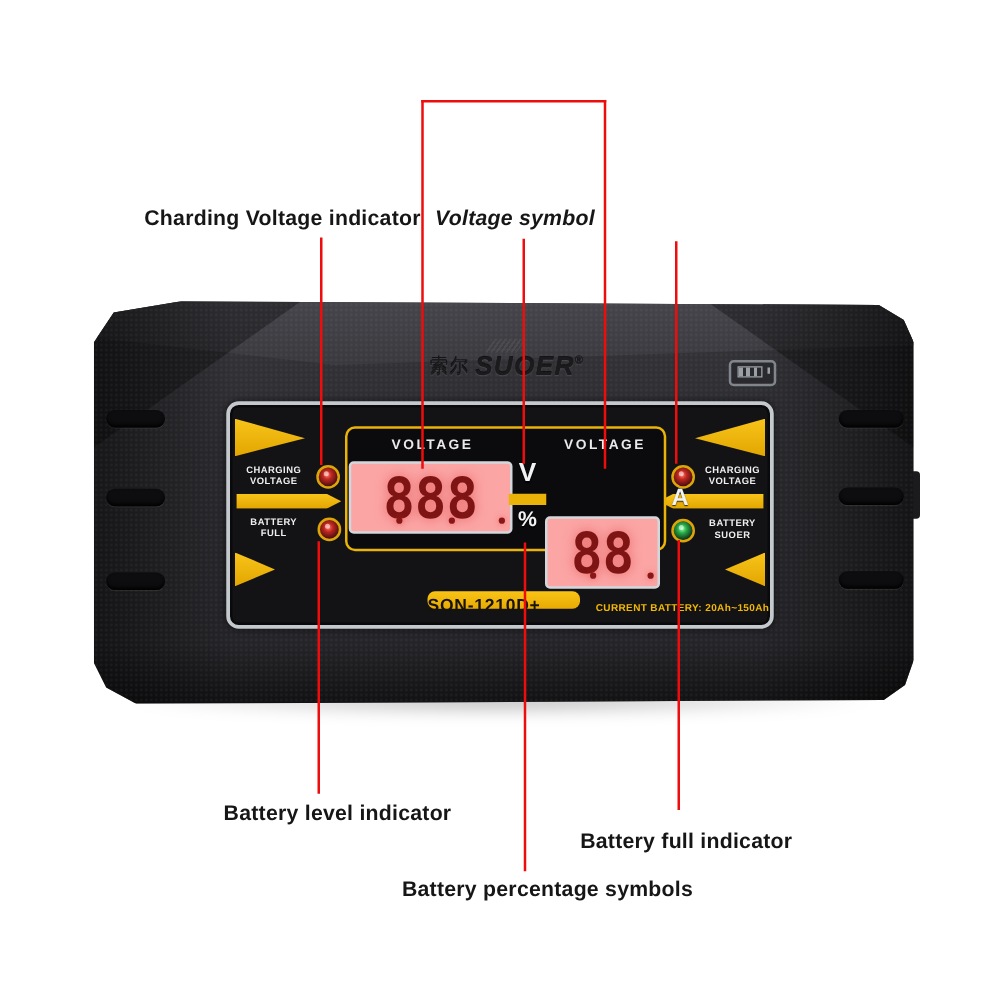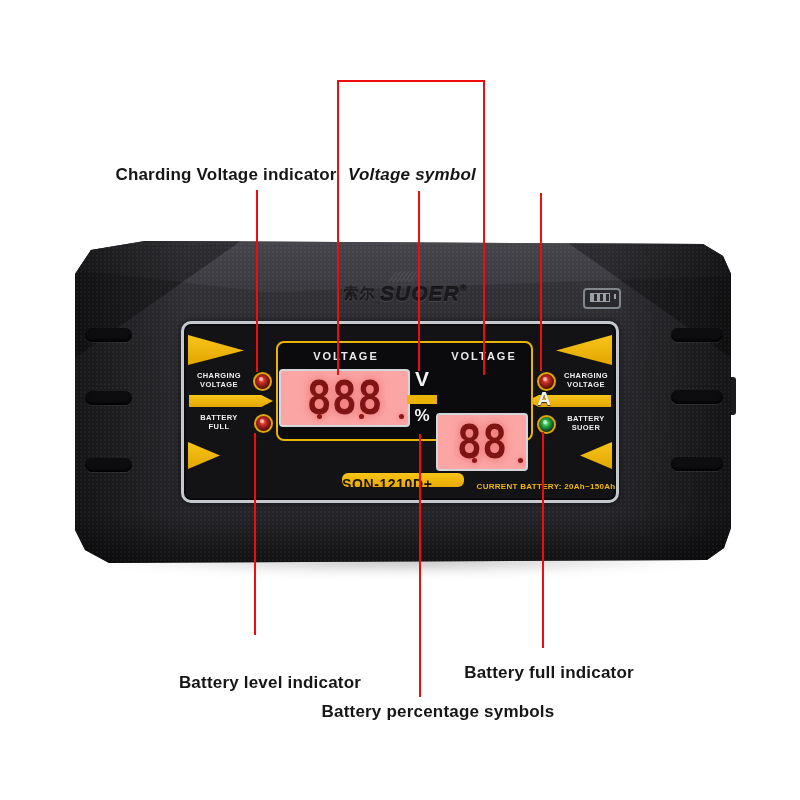--- a/index.html
+++ b/index.html
@@ -97,21 +97,21 @@
   .adaptive{position:absolute;left:290px;top:158px;width:144px;text-align:center;color:#f2b705;
             font-size:8px;font-weight:bold;letter-spacing:.3px;}
 </style>
 </head>
 <body>
 
 <div class="stage">
 
   <div class="ann" style="left:226px;top:165px;">Charding Voltage indicator</div>
   <div class="ann" style="left:412px;top:165px;font-style:italic;">Voltage symbol</div>
-  <div class="ann" style="left:270px;top:641px;margin-top:32px;">Battery level indicator</div>
+  <div class="ann" style="left:270px;top:641px;">Battery level indicator</div>
   <div class="ann" style="left:549px;top:663px;">Battery full indicator</div>
   <div class="ann" style="left:438px;top:702px;">Battery percentage symbols</div>
 
   <div class="bracket"></div>
   <div class="vline" style="left:256px;top:190px;height:182px;"></div>
   <div class="vline" style="left:418px;top:191px;height:180px;"></div>
   <div class="vline" style="left:540px;top:193px;height:178px;"></div>
   <div class="vline" style="left:254px;top:433px;height:202px;"></div>
   <div class="vline" style="left:419px;top:434px;height:263px;"></div>
   <div class="vline" style="left:542px;top:432px;height:216px;"></div>

